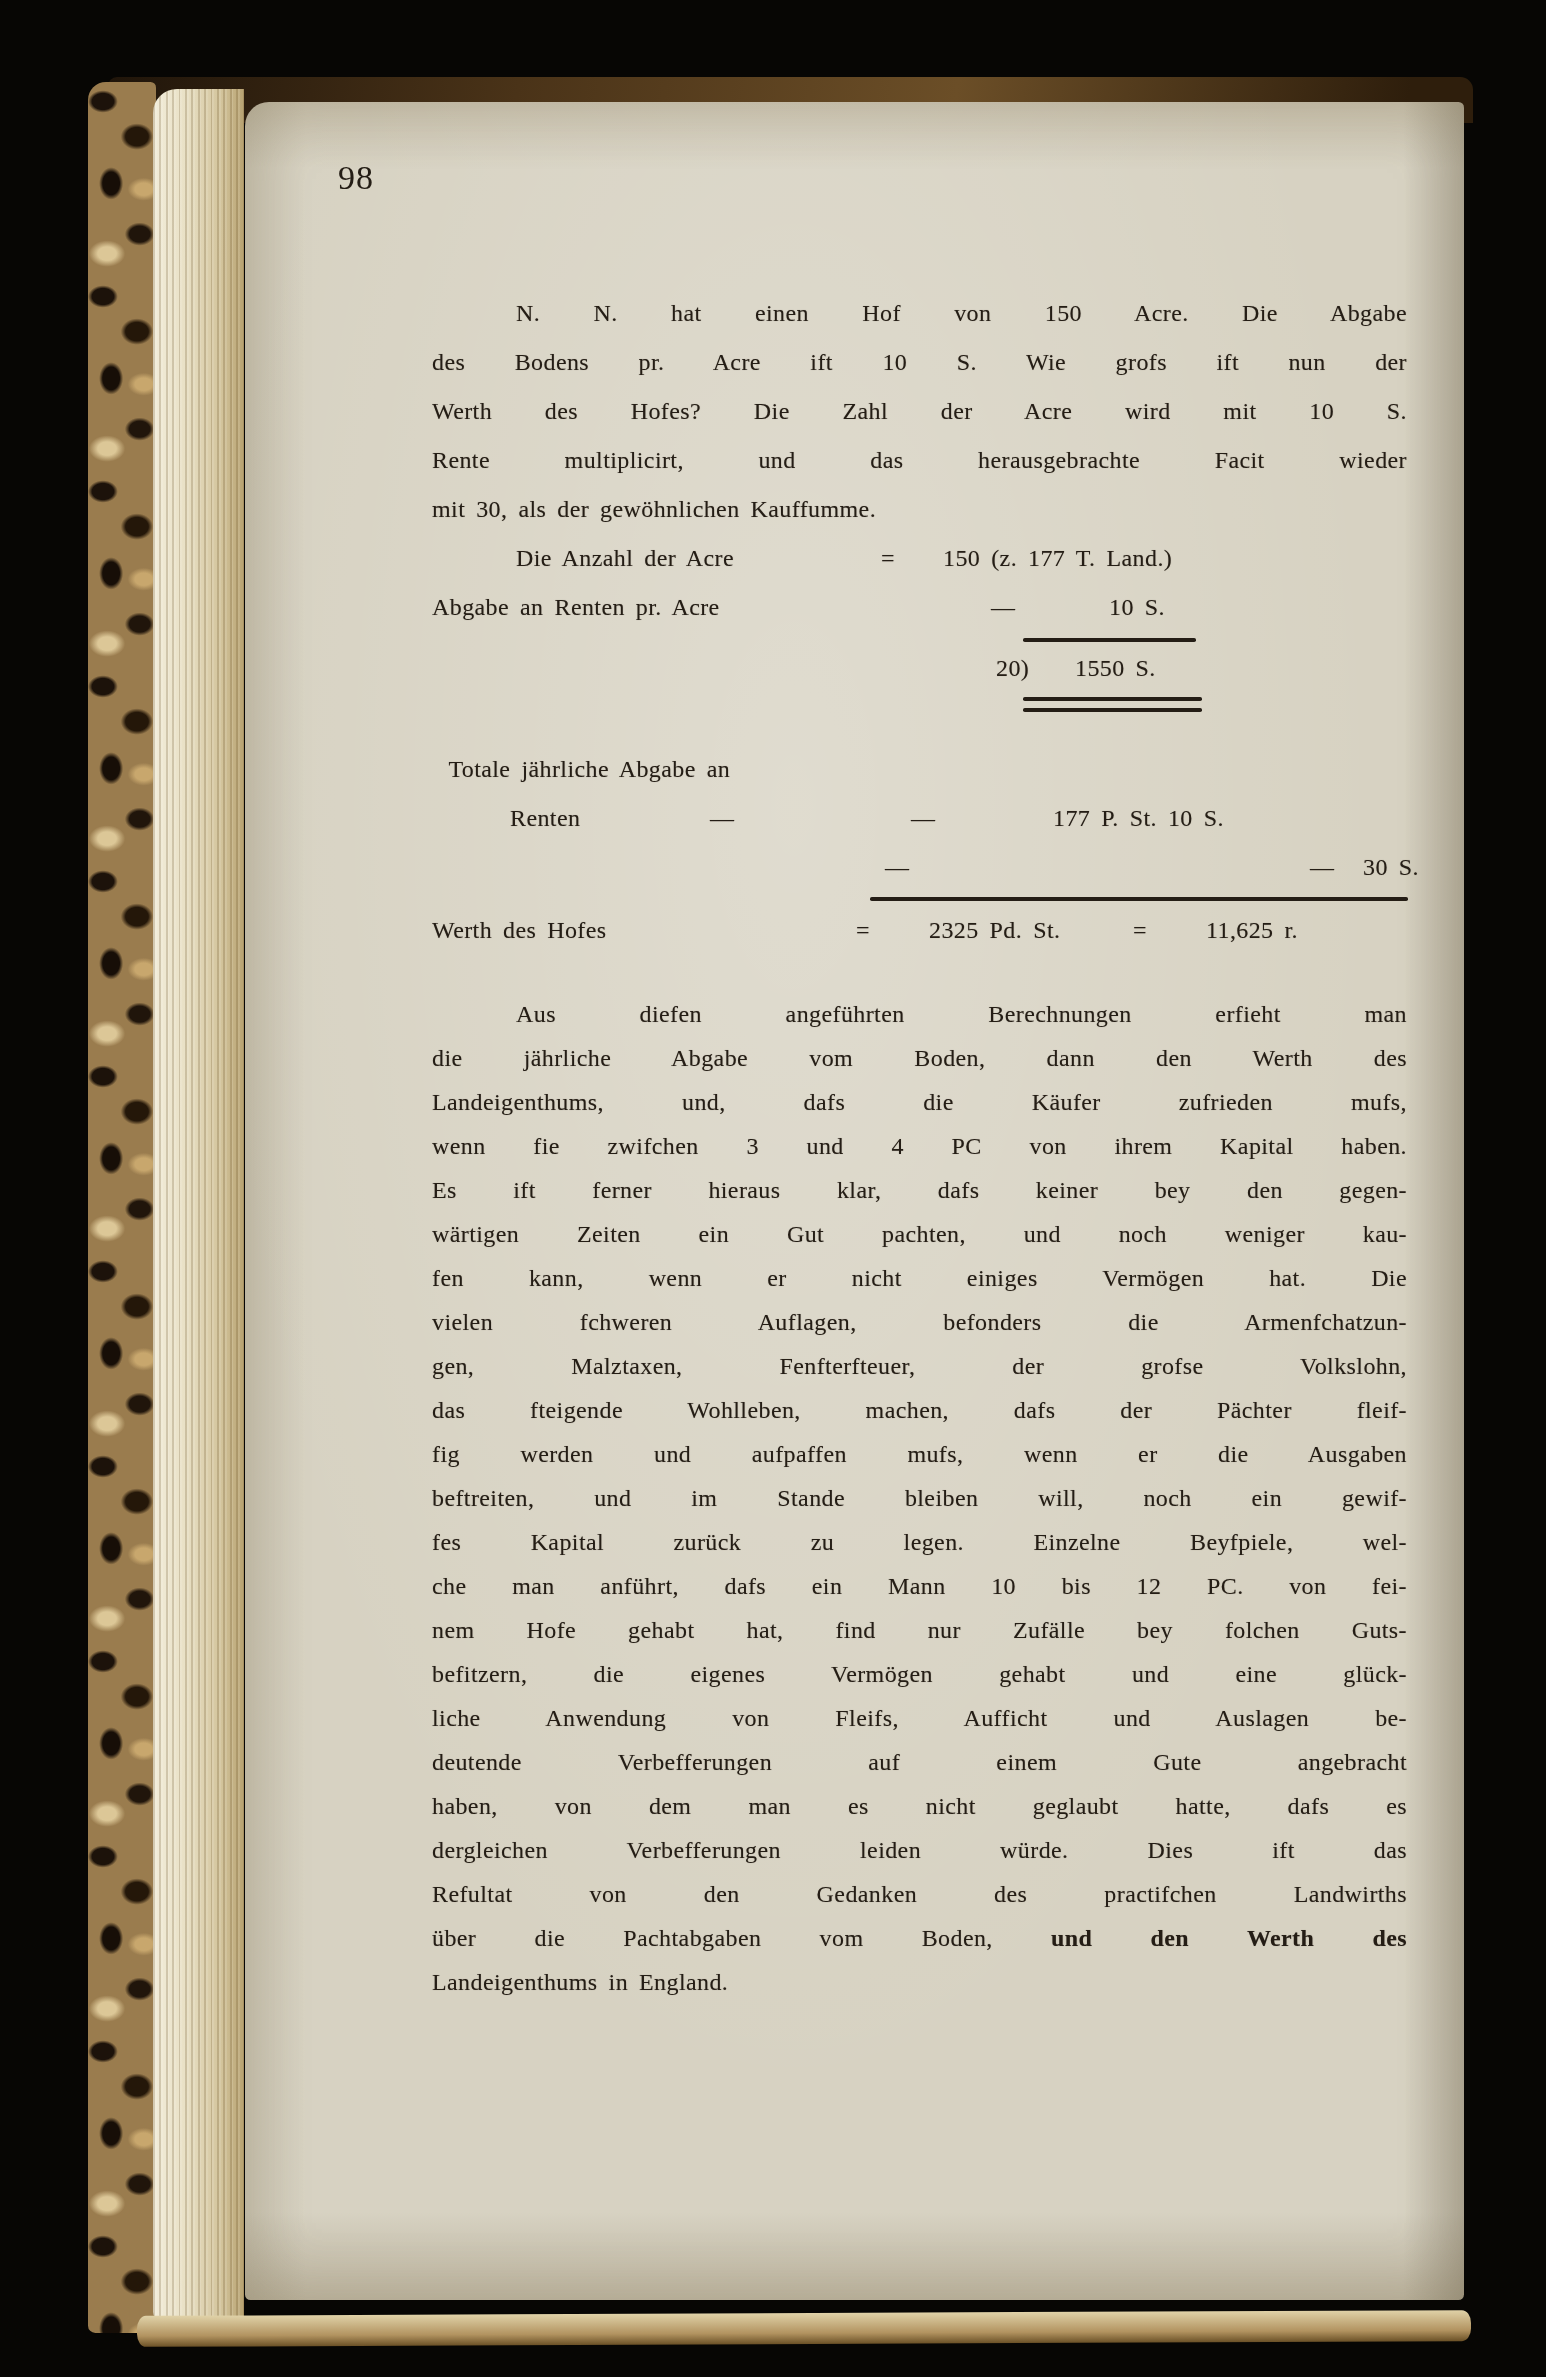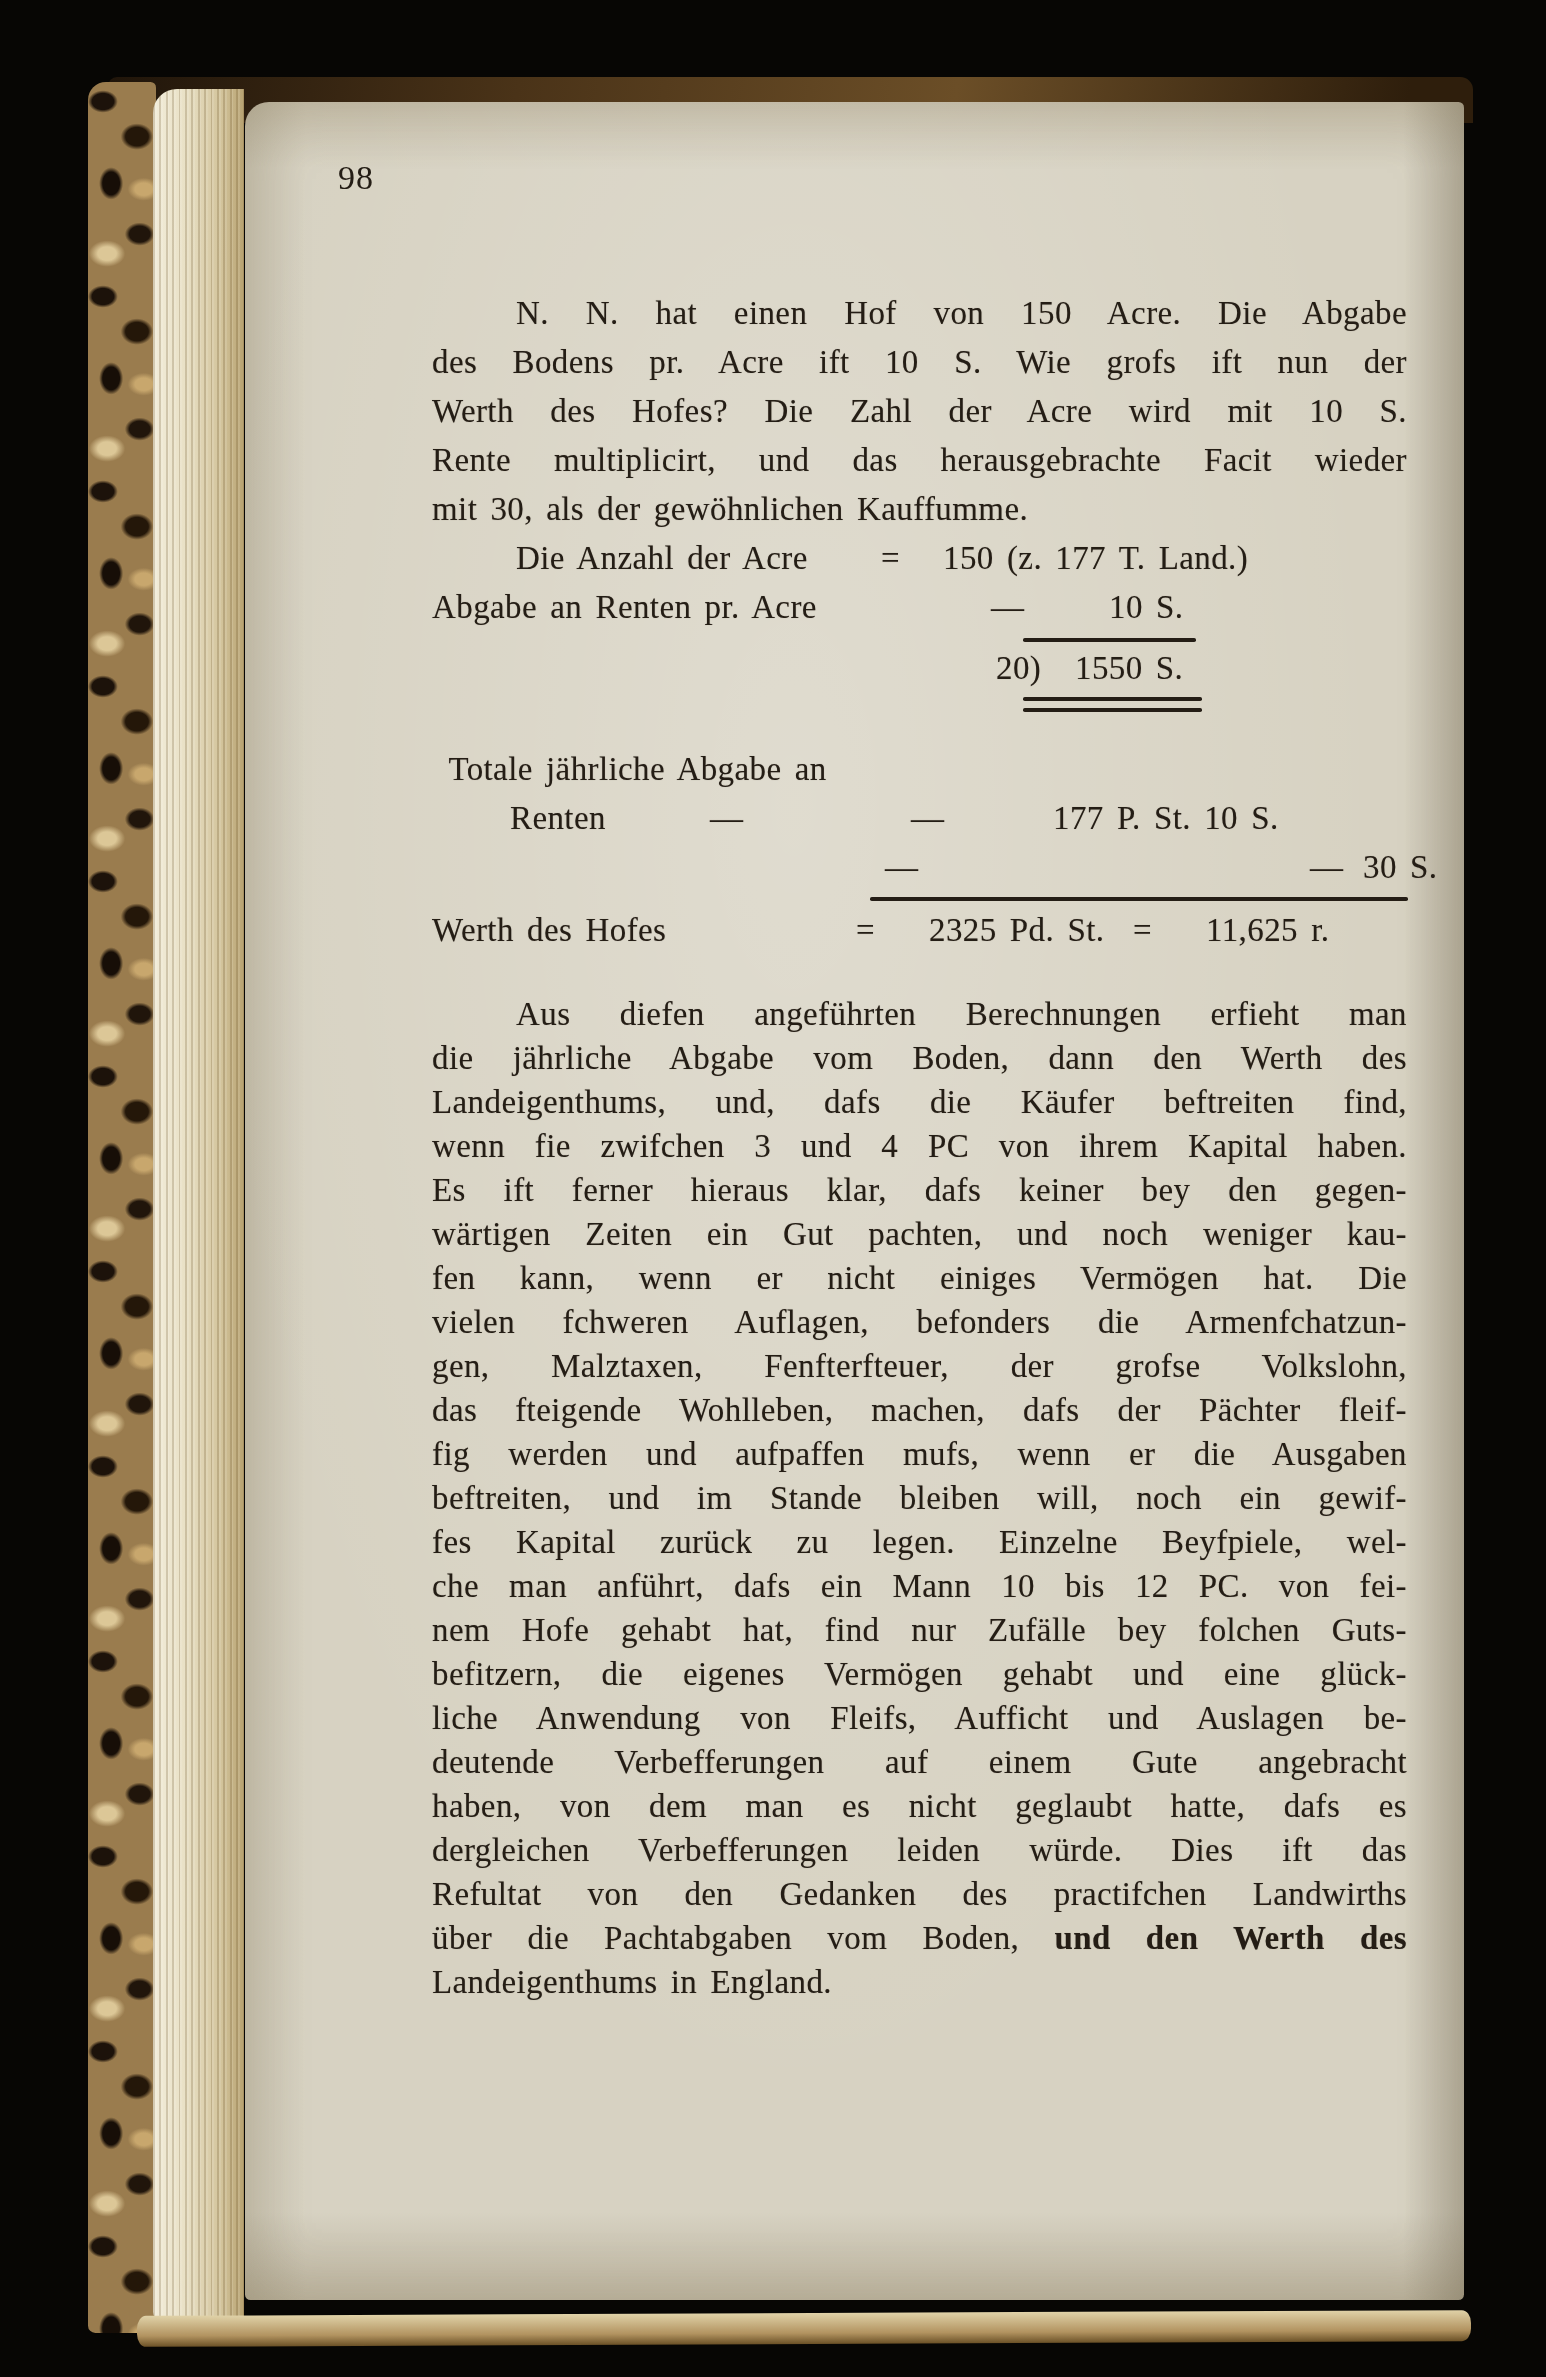--- a/index.html
+++ b/index.html
@@ -36,21 +36,21 @@
     background-image:
       radial-gradient(ellipse at 45% 32%,rgba(255,255,255,.22),rgba(255,255,255,0) 62%),
       linear-gradient(to right,rgba(120,110,85,.20),rgba(0,0,0,0) 5%,rgba(0,0,0,0) 95%,rgba(80,70,50,.30)),
       linear-gradient(to bottom,rgba(140,125,95,.25),rgba(0,0,0,0) 3%,rgba(0,0,0,0) 96%,rgba(120,105,75,.30));
     box-shadow:inset 0 0 64px rgba(150,135,100,.28);
     border-radius:24px 5.5px 5.5px 5.5px;}
   
   .page, .page *{color:#241d15;}
   .pagenum{position:absolute;left:93px;top:57px;font-size:34px;letter-spacing:0.9px;}
   .textcol{position:absolute;left:187px;top:187px;width:975px;
-    font-size:33px;line-height:49px;letter-spacing:0.4px;word-spacing:4.6px;
+    font-size:24px;line-height:49px;letter-spacing:0.4px;word-spacing:4.6px;
     text-shadow:0 0 0.9px rgba(45,35,22,.35);}
   .jline{text-align:justify;text-align-last:justify;}
   .line{text-align:left;}
   .indent{padding-left:84px;}
   .row{position:relative;height:49px;}
   .row span{position:absolute;top:0;white-space:nowrap;}
   .p3{line-height:44px;margin-top:37px;}
   .b{font-weight:bold;}
   .rule{height:4.6px;background:#241d15;border-radius:1.8px;}
   .rule1{width:173px;margin:5.5px 0 1.8px 591px;}
@@ -119,21 +119,21 @@
           <span style="left:424px">=</span>
           <span style="left:497px">2325 Pd. St.</span>
           <span style="left:701px">=</span>
           <span style="left:774px">11,625 r.</span>
         </div>
       </div>
 
       <div class="p3">
         <div class="jline indent">Aus diefen angeführten Berechnungen erfieht man</div>
         <div class="jline">die jährliche Abgabe vom Boden, dann den Werth des</div>
-        <div class="jline">Landeigenthums, und, dafs die Käufer beftreiten find,</div>
+        <div class="jline">Landeigenthums, und, dafs die Käufer zufrieden mufs,</div>
         <div class="jline">wenn fie zwifchen 3 und 4 PC von ihrem Kapital haben.</div>
         <div class="jline">Es ift ferner hieraus klar, dafs keiner bey den gegen-</div>
         <div class="jline">wärtigen Zeiten ein Gut pachten, und noch weniger kau-</div>
         <div class="jline">fen kann, wenn er nicht einiges Vermögen hat.  Die</div>
         <div class="jline">vielen fchweren Auflagen, befonders die Armenfchatzun-</div>
         <div class="jline">gen, Malztaxen, Fenfterfteuer, der grofse Volkslohn,</div>
         <div class="jline">das fteigende Wohlleben, machen, dafs der Pächter fleif-</div>
         <div class="jline">fig werden und aufpaffen mufs, wenn er die Ausgaben</div>
         <div class="jline">beftreiten, und im Stande bleiben will, noch ein gewif-</div>
         <div class="jline">fes Kapital zurück zu legen.  Einzelne Beyfpiele, wel-</div>

